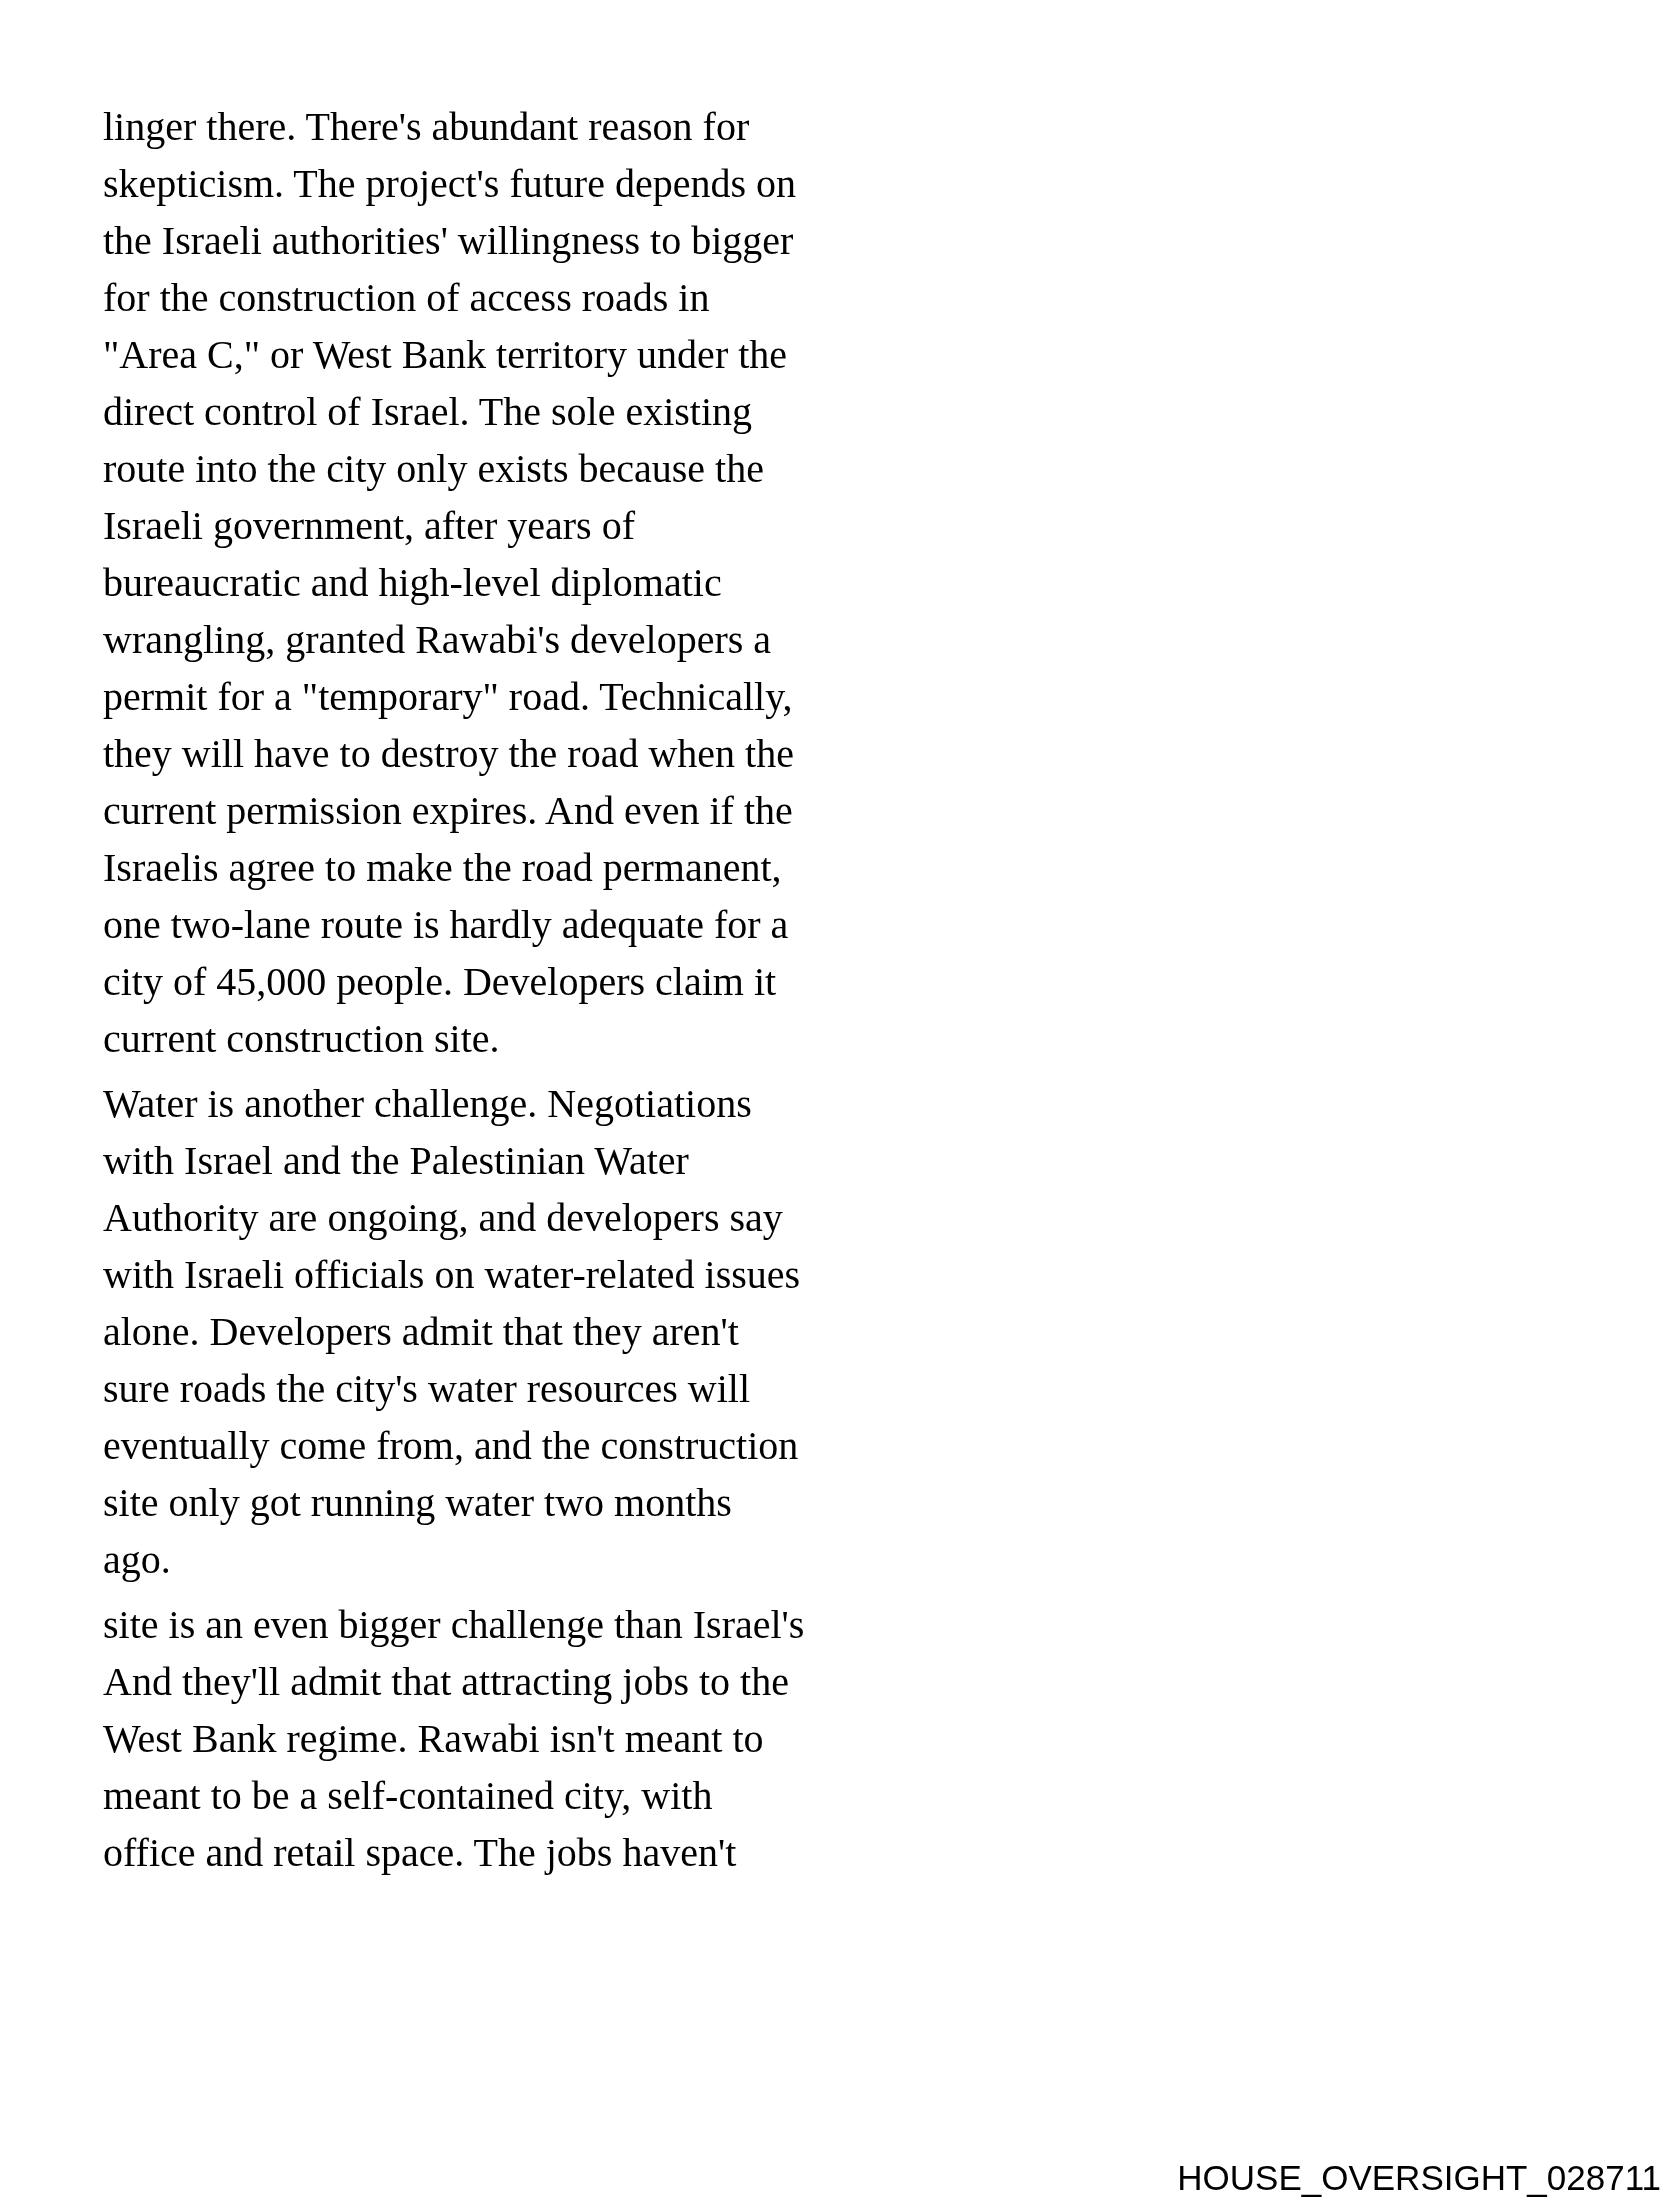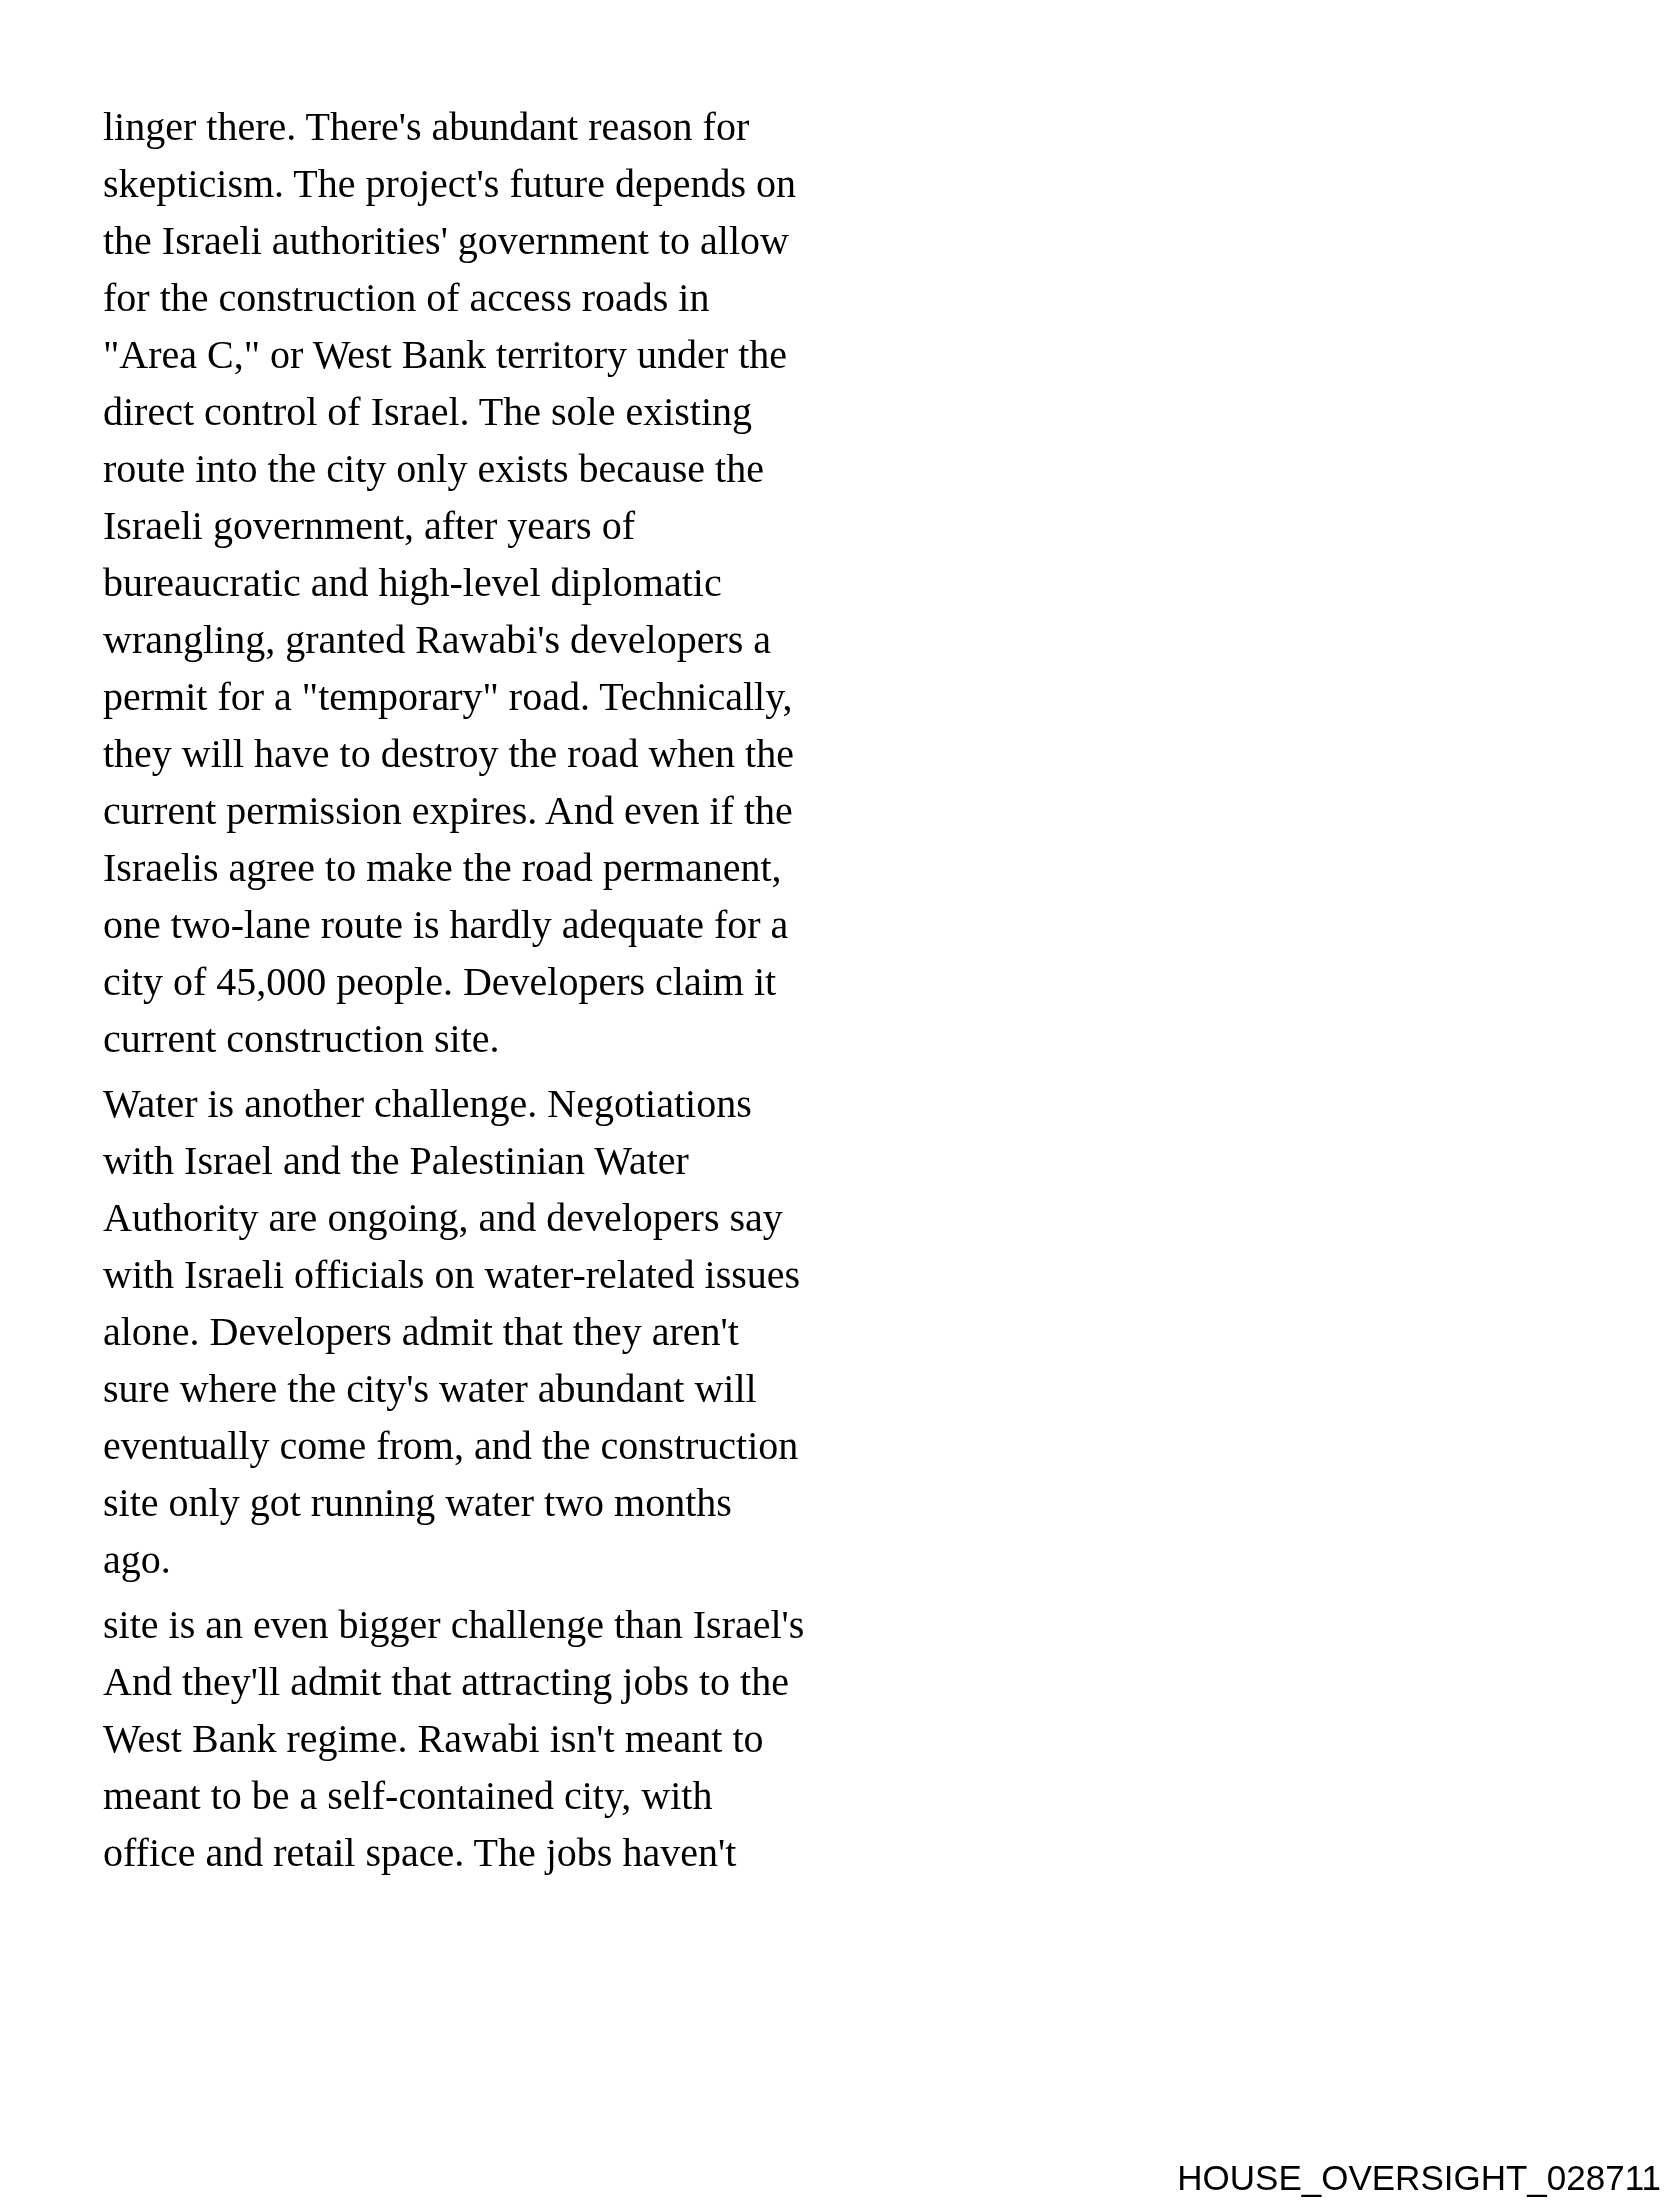--- a/index.html
+++ b/index.html
@@ -40,21 +40,21 @@
     letter-spacing: 0px;
   }
 </style>
 </head>
 <body>
 
 <div class="textblock">
     <div class="para">
       <div class="line">linger there. There's abundant reason for</div>
       <div class="line">skepticism. The project's future depends on</div>
-      <div class="line">the Israeli authorities' government to allow</div>
+      <div class="line">the Israeli authorities' willingness to bigger</div>
       <div class="line">for the construction of access roads in</div>
       <div class="line">"Area C," or West Bank territory under the</div>
       <div class="line">direct control of Israel. The sole existing</div>
       <div class="line">route into the city only exists because the</div>
       <div class="line">Israeli government, after years of</div>
       <div class="line">bureaucratic and high-level diplomatic</div>
       <div class="line">wrangling, granted Rawabi's developers a</div>
       <div class="line">permit for a "temporary" road. Technically,</div>
       <div class="line">they will have to destroy the road when the</div>
       <div class="line">current permission expires. And even if the</div>
@@ -62,21 +62,21 @@
       <div class="line">one two-lane route is hardly adequate for a</div>
       <div class="line">city of 45,000 people. Developers claim it</div>
       <div class="line">current construction site.</div>
     </div>
     <div class="para">
       <div class="line">Water is another challenge. Negotiations</div>
       <div class="line">with Israel and the Palestinian Water</div>
       <div class="line">Authority are ongoing, and developers say</div>
       <div class="line">with Israeli officials on water-related issues</div>
       <div class="line">alone. Developers admit that they aren't</div>
-      <div class="line">sure where the city's water abundant will</div>
+      <div class="line">sure roads the city's water resources will</div>
       <div class="line">eventually come from, and the construction</div>
       <div class="line">site only got running water two months</div>
       <div class="line">ago.</div>
     </div>
     <div class="para">
       <div class="line">site is an even bigger challenge than Israel's</div>
       <div class="line">And they'll admit that attracting jobs to the</div>
       <div class="line">West Bank regime. Rawabi isn't meant to</div>
       <div class="line">meant to be a self-contained city, with</div>
       <div class="line">office and retail space. The jobs haven't</div>

